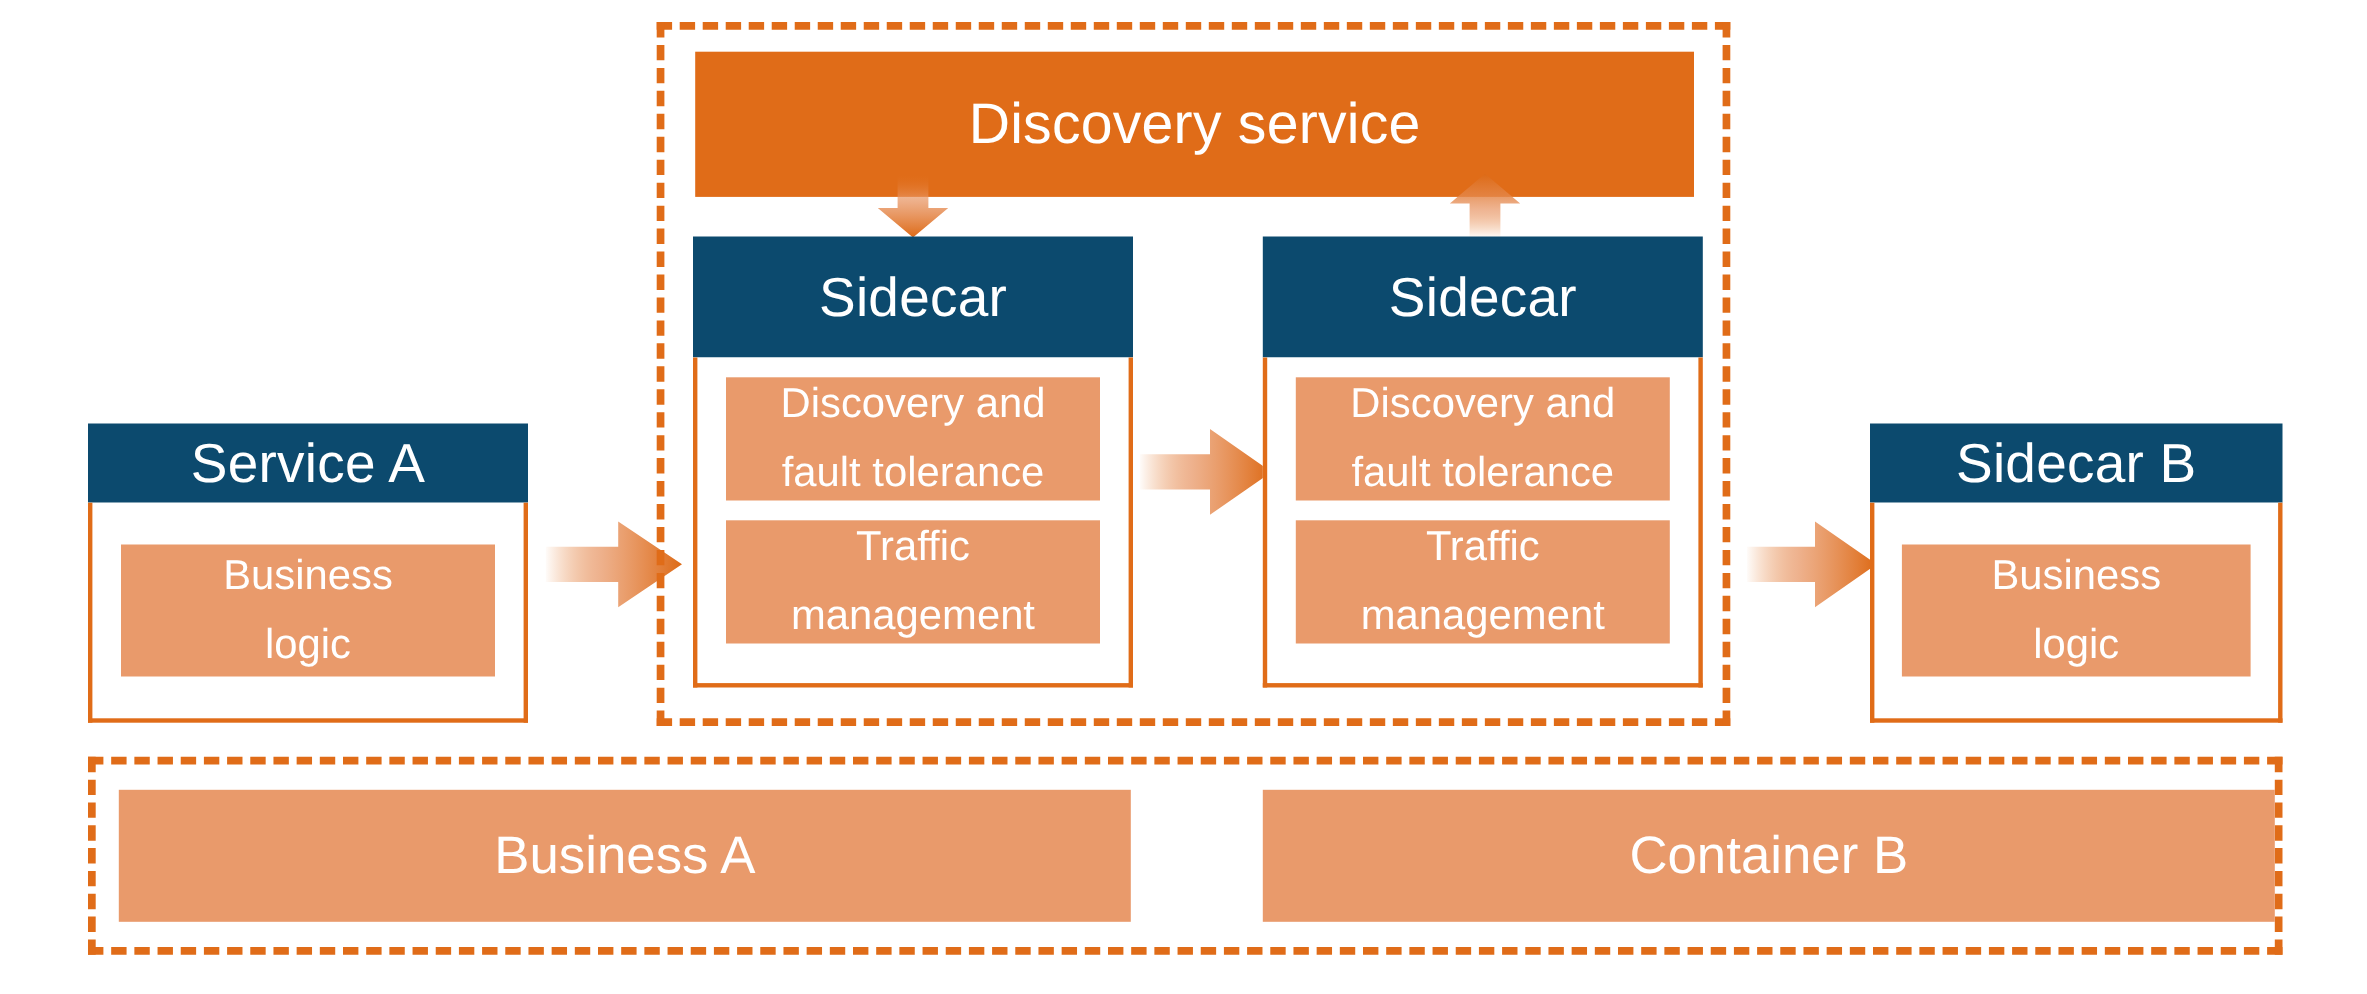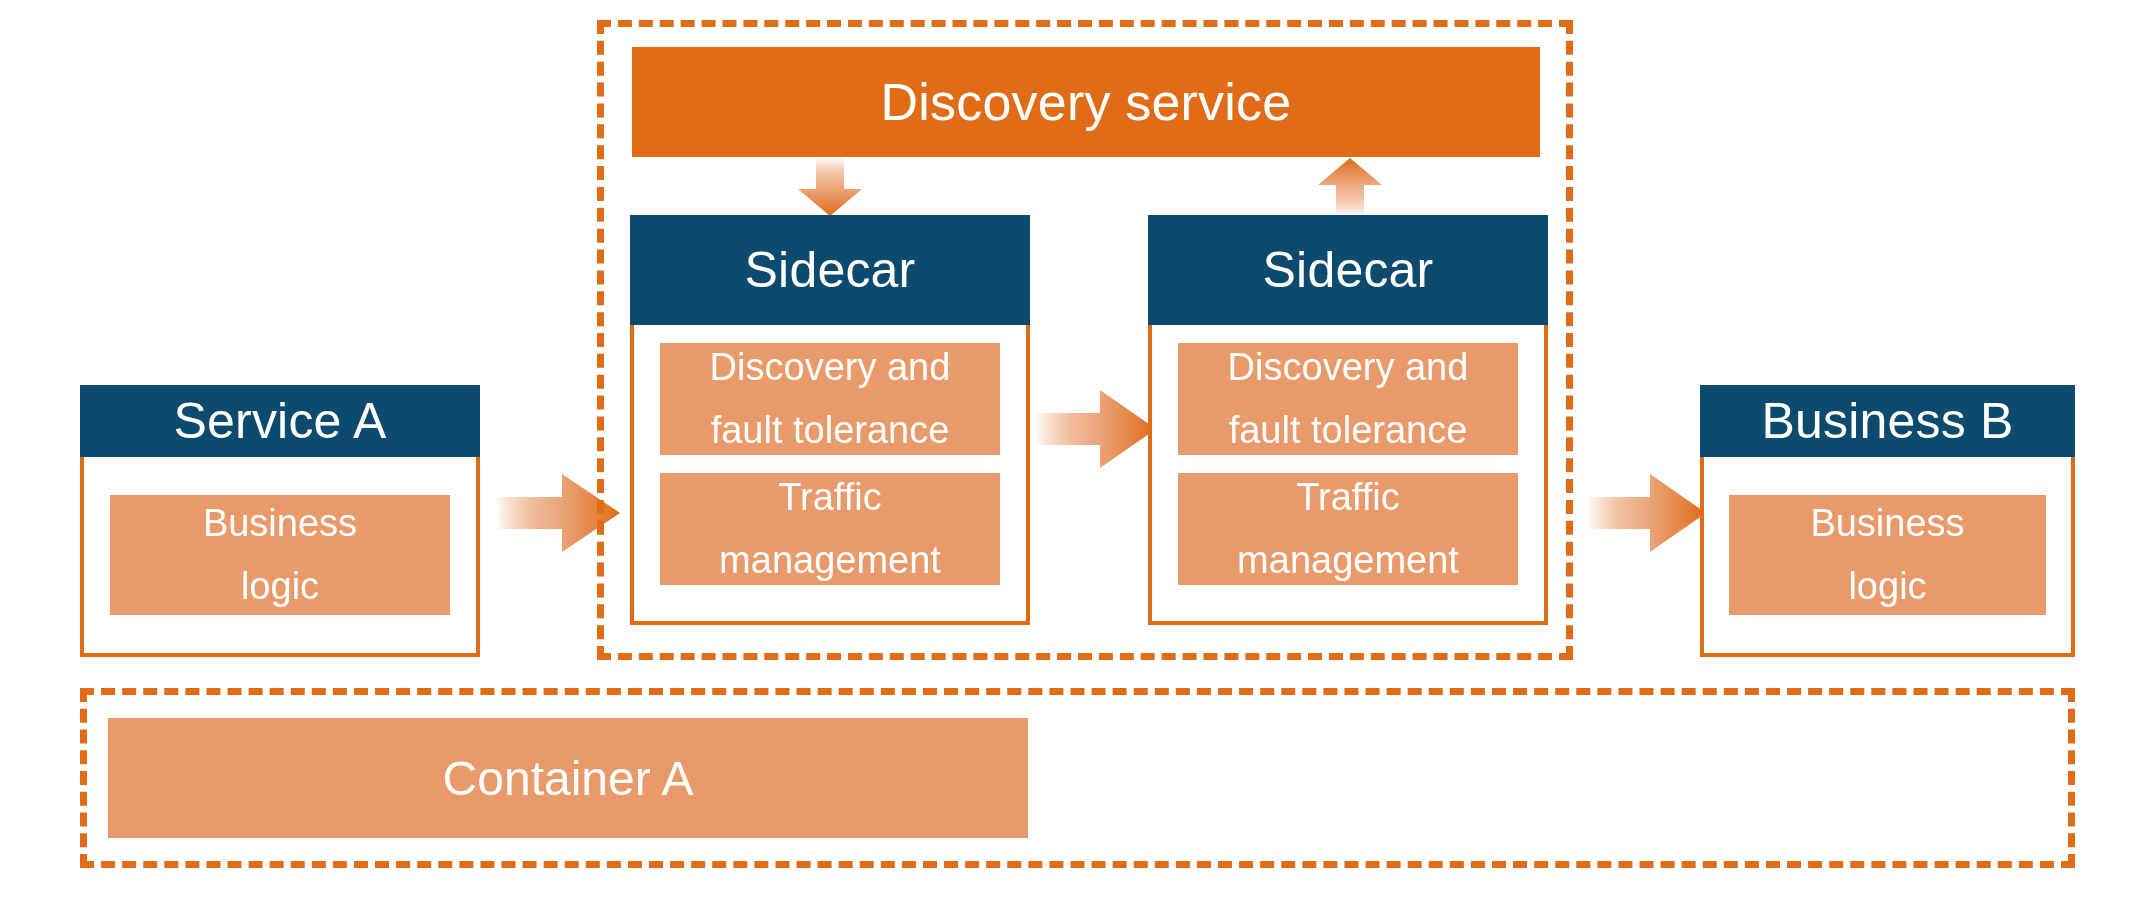--- a/index.html
+++ b/index.html
@@ -95,21 +95,21 @@
           <stop offset="38%" stop-color="#E99A6B" stop-opacity="0.75"></stop>
           <stop offset="100%" stop-color="#DD6A16" stop-opacity="1"></stop>
         </linearGradient>
       </defs>
       <polygon points="0,27 66,27 66,4 124,43 66,82 66,59 0,59" fill="url(#gradR1)"></polygon>
     </svg>
   </div>
 
   <div class="abs dashed-region" style="left:597px;top:20px;width:976px;height:640px;"></div>
 
-  <div class="abs banner" style="left:632px;top:47px;width:908px;height:110px;">
+  <div class="abs banner" style="left:632px;top:47px;width:908px;height:132px;">
     <span class="banner-label t-discovery">Discovery service</span>
   </div>
 
   <div class="arrow" style="left:798px;top:158px;width:64px;height:58px;">
     <svg width="64" height="58" viewBox="0 0 64 58">
       <defs>
         <linearGradient id="gradD1" x1="0" y1="0" x2="0" y2="1">
           <stop offset="0%" stop-color="#E06C18" stop-opacity="0.02"></stop>
           <stop offset="42%" stop-color="#E99A6B" stop-opacity="0.78"></stop>
           <stop offset="100%" stop-color="#DD6A16" stop-opacity="1"></stop>
@@ -185,30 +185,33 @@
           <stop offset="38%" stop-color="#E99A6B" stop-opacity="0.75"></stop>
           <stop offset="100%" stop-color="#DD6A16" stop-opacity="1"></stop>
         </linearGradient>
       </defs>
       <polygon points="0,27 62,27 62,4 118,43 62,82 62,59 0,59" fill="url(#gradR3)"></polygon>
     </svg>
   </div>
 
   <div class="abs" style="left:1700px;top:385px;width:375px;height:272px;">
     <div class="abs card-head" style="left:0;top:0;width:375px;height:72px;">
-      <span class="banner-label t-service">Business B</span>
+      <span class="banner-label t-service">Sidecar B</span>
     </div>
     <div class="abs card-body" style="left:0;top:72px;width:375px;height:200px;">
       <div class="chip" style="width:317px;height:120px;flex-direction:column;">
         <span class="chip-label t-chip-sm">Business</span>
         <span class="chip-label t-chip-sm">logic</span>
       </div>
     </div>
   </div>
 
   <div class="abs dashed-region" style="left:80px;top:688px;width:1995px;height:180px;"></div>
 
   <div class="abs container-bar" style="left:108px;top:718px;width:920px;height:120px;">
-    <span class="container-label t-container">Container A</span>
-  </div>
-
+    <span class="container-label t-container">Business A</span>
+  </div>
+
+  <div class="abs container-bar" style="left:1148px;top:718px;width:920px;height:120px;">
+    <span class="container-label t-container">Container B</span>
+  </div>
 
 </div>
 
 </body></html>

